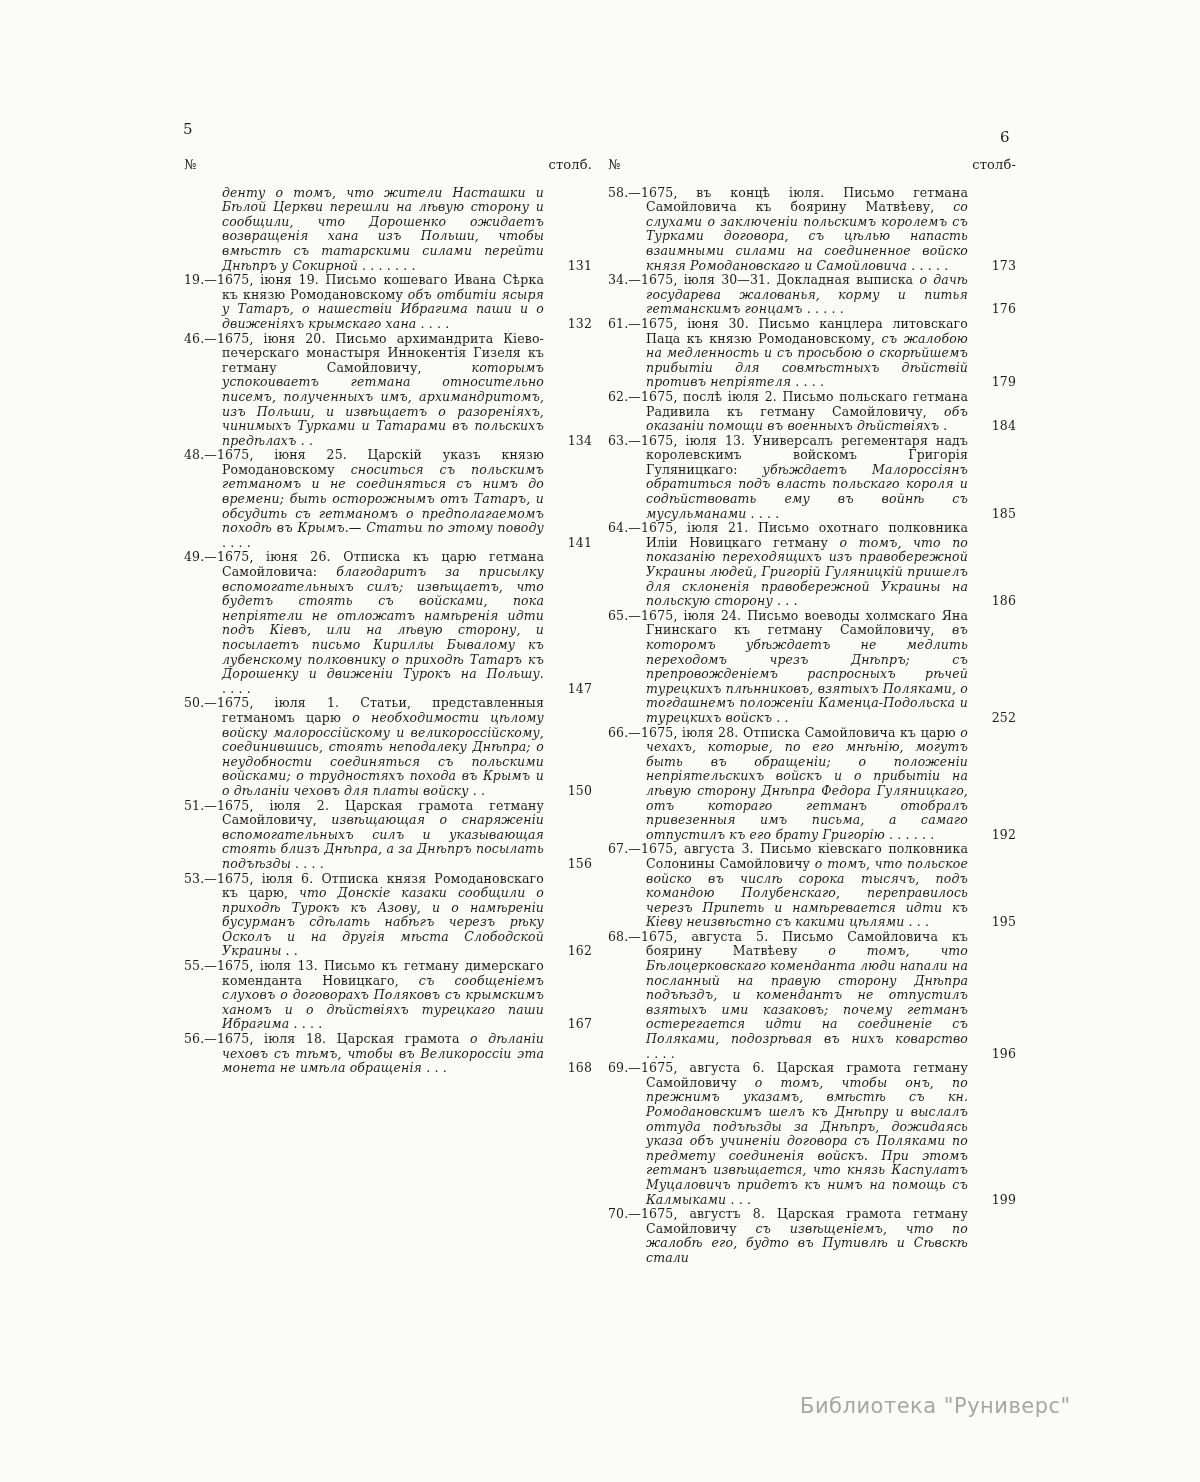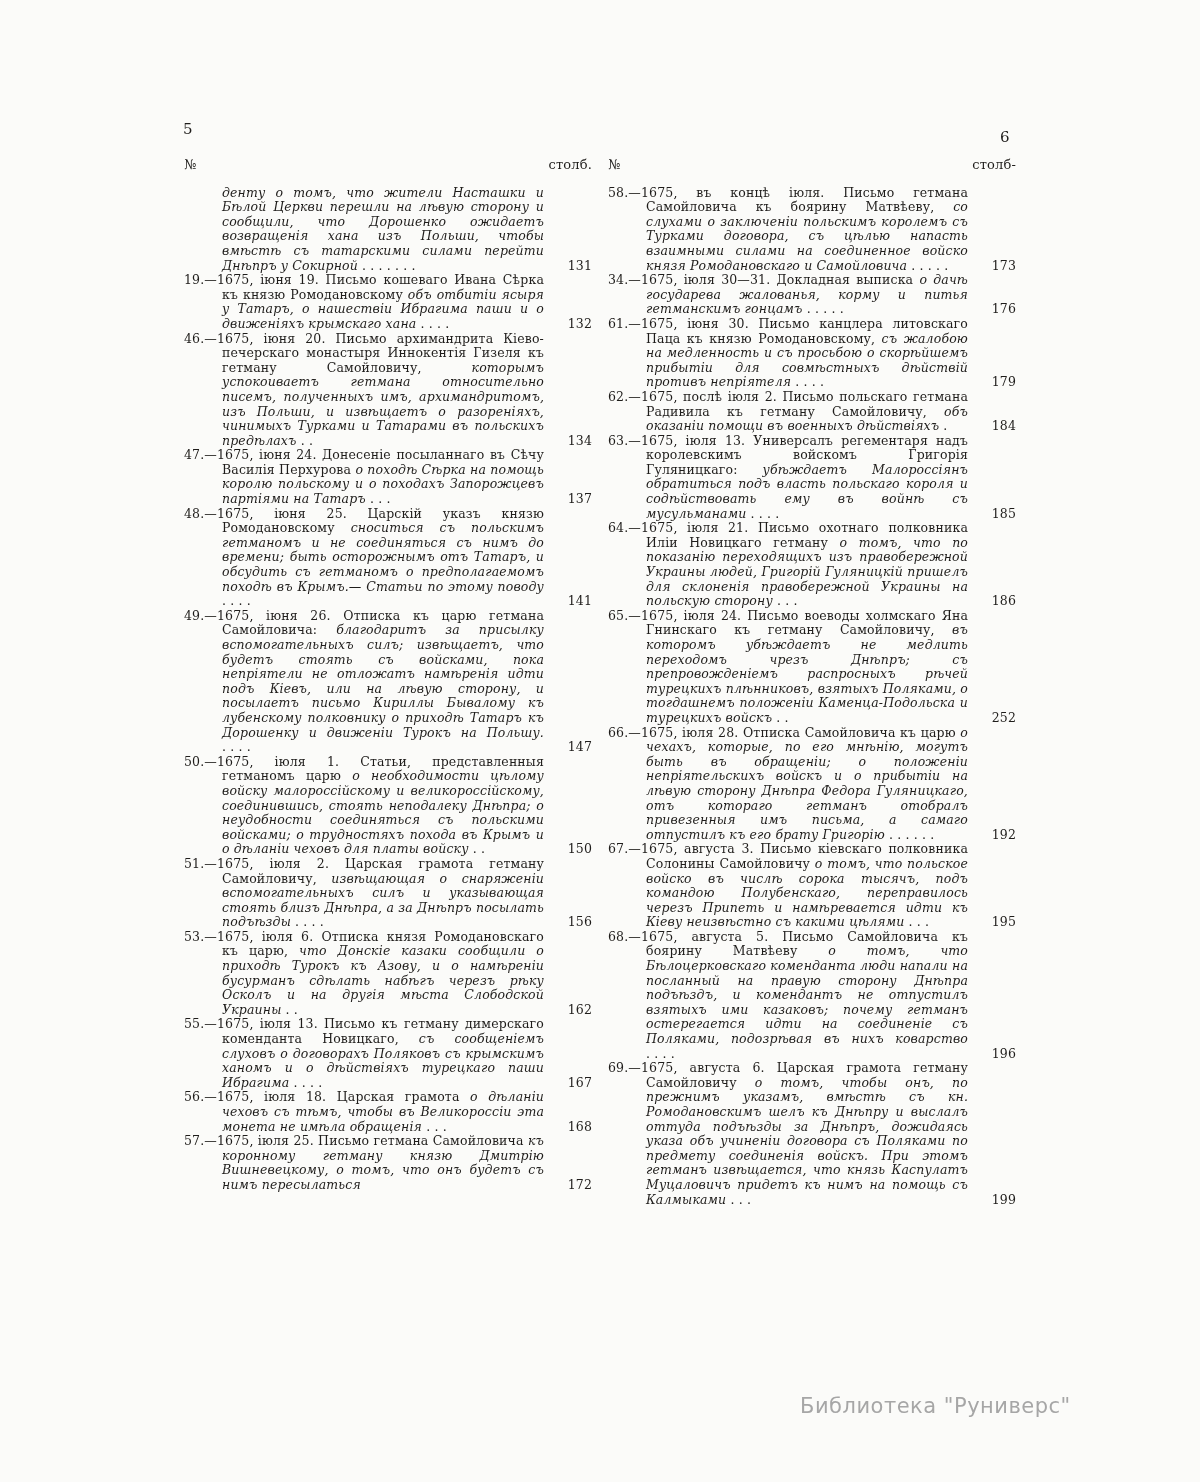--- a/index.html
+++ b/index.html
@@ -83,24 +83,20 @@
         </div>
         <div class="entry">
           <div class="entry-text"><span class="enum">19.</span><span class="roman">—1675, іюня 19. Письмо кошеваго Ивана Сѣрка къ князю Ромодановскому </span><span class="ital">объ отбитіи ясыря у Татаръ, о нашествіи Ибрагима паши и о движеніяхъ крымскаго хана</span><span class="dots"> .   .   .   .</span></div>
           <div class="entry-col">132</div>
         </div>
         <div class="entry">
           <div class="entry-text"><span class="enum">46.</span><span class="roman">—1675, іюня 20. Письмо архимандрита Кіево-печерскаго монастыря Иннокентія Гизеля къ гетману Самойловичу, </span><span class="ital">которымъ успокоиваетъ гетмана относительно писемъ, полученныхъ имъ, архимандритомъ, изъ Польши, и извѣщаетъ о разореніяхъ, чинимыхъ Турками и Татарами въ польскихъ предѣлахъ</span><span class="dots"> .   .</span></div>
           <div class="entry-col">134</div>
         </div>
         <div class="entry">
-          <div class="entry-text"><span class="enum">47.</span><span class="roman">—1675, іюня 24. Донесеніе посыланнаго въ Сѣчу Василія Перхурова </span><span class="ital">о походѣ Сѣрка на помощь королю польскому и о походахъ Запорожцевъ партіями на Татаръ</span><span class="dots"> .   .   .</span></div>
-          <div class="entry-col">137</div>
-        </div>
-        <div class="entry">
           <div class="entry-text"><span class="enum">48.</span><span class="roman">—1675, іюня 25. Царскій указъ князю Ромодановскому </span><span class="ital">сноситься съ польскимъ гетманомъ и не соединяться съ нимъ до времени; быть осторожнымъ отъ Татаръ, и обсудить съ гетманомъ о предполагаемомъ походѣ въ Крымъ.— Статьи по этому поводу</span><span class="dots"> .   .   .   .</span></div>
           <div class="entry-col">141</div>
         </div>
         <div class="entry">
           <div class="entry-text"><span class="enum">49.</span><span class="roman">—1675, іюня 26. Отписка къ царю гетмана Самойловича: </span><span class="ital">благодаритъ за присылку вспомогательныхъ силъ; извѣщаетъ, что будетъ стоять съ войсками, пока непріятели не отложатъ намѣренія идти подъ Кіевъ, или на лѣвую сторону, и посылаетъ письмо Кириллы Бывалому къ лубенскому полковнику о приходѣ Татаръ къ Дорошенку и движеніи Турокъ на Польшу.</span><span class="dots"> .   .   .   .</span></div>
           <div class="entry-col">147</div>
         </div>
         <div class="entry">
           <div class="entry-text"><span class="enum">50.</span><span class="roman">—1675, іюля 1. Статьи, представленныя гетманомъ царю </span><span class="ital">о необходимости цѣлому войску малороссійскому и великороссійскому, соединившись, стоять неподалеку Днѣпра; о неудобности соединяться съ польскими войсками; о трудностяхъ похода въ Крымъ и о дѣланіи чеховъ для платы войску</span><span class="dots"> .   .</span></div>
           <div class="entry-col">150</div>
@@ -113,24 +109,20 @@
           <div class="entry-text"><span class="enum">53.</span><span class="roman">—1675, іюля 6. Отписка князя Ромодановскаго къ царю, </span><span class="ital">что Донскіе казаки сообщили о приходѣ Турокъ къ Азову, и о намѣреніи бусурманъ сдѣлать набѣгъ черезъ рѣку Осколъ и на другія мѣста Слободской Украины</span><span class="dots"> .   .</span></div>
           <div class="entry-col">162</div>
         </div>
         <div class="entry">
           <div class="entry-text"><span class="enum">55.</span><span class="roman">—1675, іюля 13. Письмо къ гетману димерскаго коменданта Новицкаго, </span><span class="ital">съ сообщеніемъ слуховъ о договорахъ Поляковъ съ крымскимъ ханомъ и о дѣйствіяхъ турецкаго паши Ибрагима</span><span class="dots"> .   .   .   .</span></div>
           <div class="entry-col">167</div>
         </div>
         <div class="entry">
           <div class="entry-text"><span class="enum">56.</span><span class="roman">—1675, іюля 18. Царская грамота </span><span class="ital">о дѣланіи чеховъ съ тѣмъ, чтобы въ Великороссіи эта монета не имѣла обращенія</span><span class="dots"> .   .   .</span></div>
           <div class="entry-col">168</div>
-        </div>
-        <div class="entry">
-          <div class="entry-text"><span class="enum">57.</span><span class="roman">—1675, іюля 25. Письмо гетмана Самойловича </span><span class="ital">къ коронному гетману князю Дмитрію Вишневецкому, о томъ, что онъ будетъ съ нимъ пересылаться</span></div>
-          <div class="entry-col">172</div>
         </div>
       </div>
       <div class="column">
         <div class="col-head">
           <span>№</span>
           <span>столб-</span>
         </div>
         <div class="entry">
           <div class="entry-text"><span class="enum">58.</span><span class="roman">—1675, въ концѣ іюля. Письмо гетмана Самойловича къ боярину Матвѣеву, </span><span class="ital">со слухами о заключеніи польскимъ королемъ съ Турками договора, съ цѣлью напасть взаимными силами на соединенное войско князя Ромодановскаго и Самойловича</span><span class="dots"> .   .   .   .   .</span></div>
           <div class="entry-col">173</div>
@@ -168,16 +160,20 @@
           <div class="entry-col">195</div>
         </div>
         <div class="entry">
           <div class="entry-text"><span class="enum">68.</span><span class="roman">—1675, августа 5. Письмо Самойловича къ боярину Матвѣеву </span><span class="ital">о томъ, что Бѣлоцерковскаго коменданта люди напали на посланный на правую сторону Днѣпра подъѣздъ, и комендантъ не отпустилъ взятыхъ ими казаковъ; почему гетманъ остерегается идти на соединеніе съ Поляками, подозрѣвая въ нихъ коварство</span><span class="dots"> .   .   .   .</span></div>
           <div class="entry-col">196</div>
         </div>
         <div class="entry">
           <div class="entry-text"><span class="enum">69.</span><span class="roman">—1675, августа 6. Царская грамота гетману Самойловичу </span><span class="ital">о томъ, чтобы онъ, по прежнимъ указамъ, вмѣстѣ съ кн. Ромодановскимъ шелъ къ Днѣпру и выслалъ оттуда подъѣзды за Днѣпръ, дожидаясь указа объ учиненіи договора съ Поляками по предмету соединенія войскъ. При этомъ гетманъ извѣщается, что князь Каспулатъ Муцаловичъ придетъ къ нимъ на помощь съ Калмыками</span><span class="dots"> .   .   .</span></div>
           <div class="entry-col">199</div>
         </div>
+        <div class="entry">
+          <div class="entry-text"><span class="enum">70.</span><span class="roman">—1675, августъ 8. Царская грамота гетману Самойловичу </span><span class="ital">съ извѣщеніемъ, что по жалобѣ его, будто въ Путивлѣ и Сѣвскѣ стали</span></div>
+          <div class="entry-col"></div>
+        </div>
       </div>
     </div>
   <div class="watermark">Библиотека "Руниверс"</div>
 </div>
 
 </body></html>

